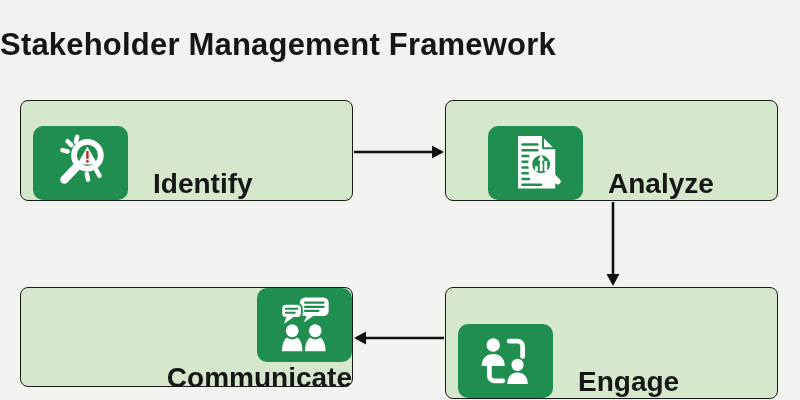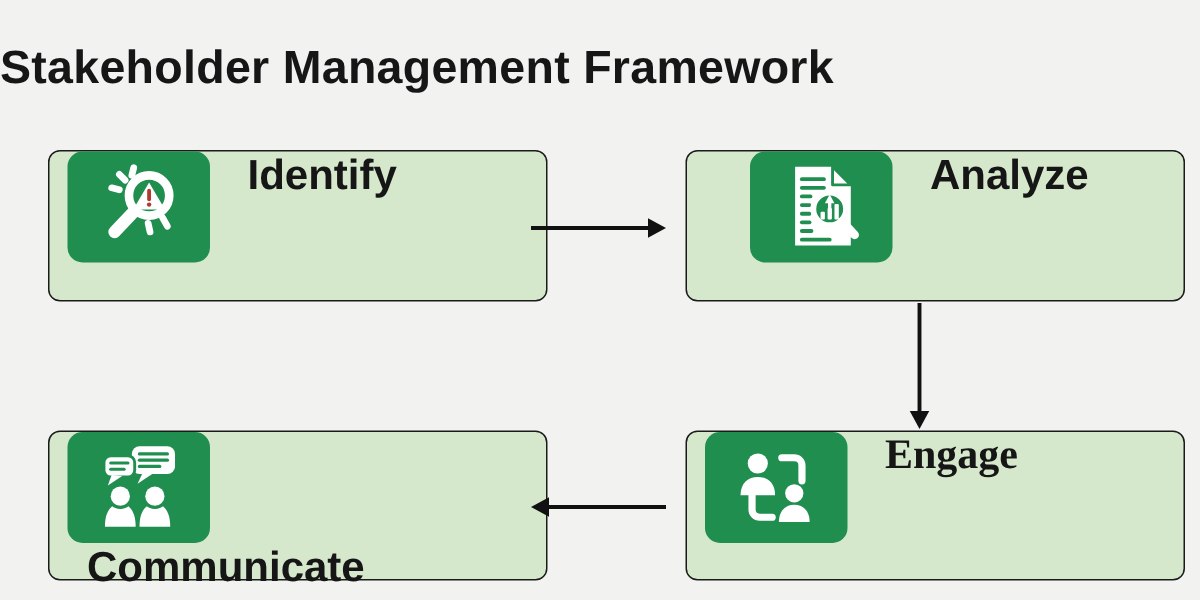--- a/index.html
+++ b/index.html
@@ -25,26 +25,26 @@
     position:absolute;left:0;top:27px;width:760px;
     text-align:left;
     font-size:31px;font-weight:700;color:var(--text);
     letter-spacing:0.2px;
   }
   .node{
     position:absolute;
     background:var(--box-fill);
     border:1.5px solid var(--box-border);
     border-radius:8px;
-    display:flex;align-items:flex-start;margin-left:12px;
+    display:flex;align-items:flex-end;
   }
   .node-identify{left:20px;top:100px;width:333px;height:101px;}
   .node-analyze{left:445px;top:100px;width:333px;height:101px;padding-left:30px;}
   .node-communicate{left:20px;top:287px;width:333px;height:100px;flex-direction:column;}
-  .node-engage{left:445px;top:287px;width:333px;height:100px;font-family:Liberation Serif, serif;}
+  .node-engage{left:445px;top:287px;width:333px;height:112px;}
   .icon-tile{
     width:95px;height:74px;margin-left:12px;flex:0 0 auto;
     background:var(--tile-green);
     border-radius:10px;
     display:flex;align-items:center;justify-content:center;
   }
   .icon-tile svg{width:64px;height:64px;display:block;}
   .node-label{
     margin-left:25px;
     font-size:28px;font-weight:700;color:var(--text);

